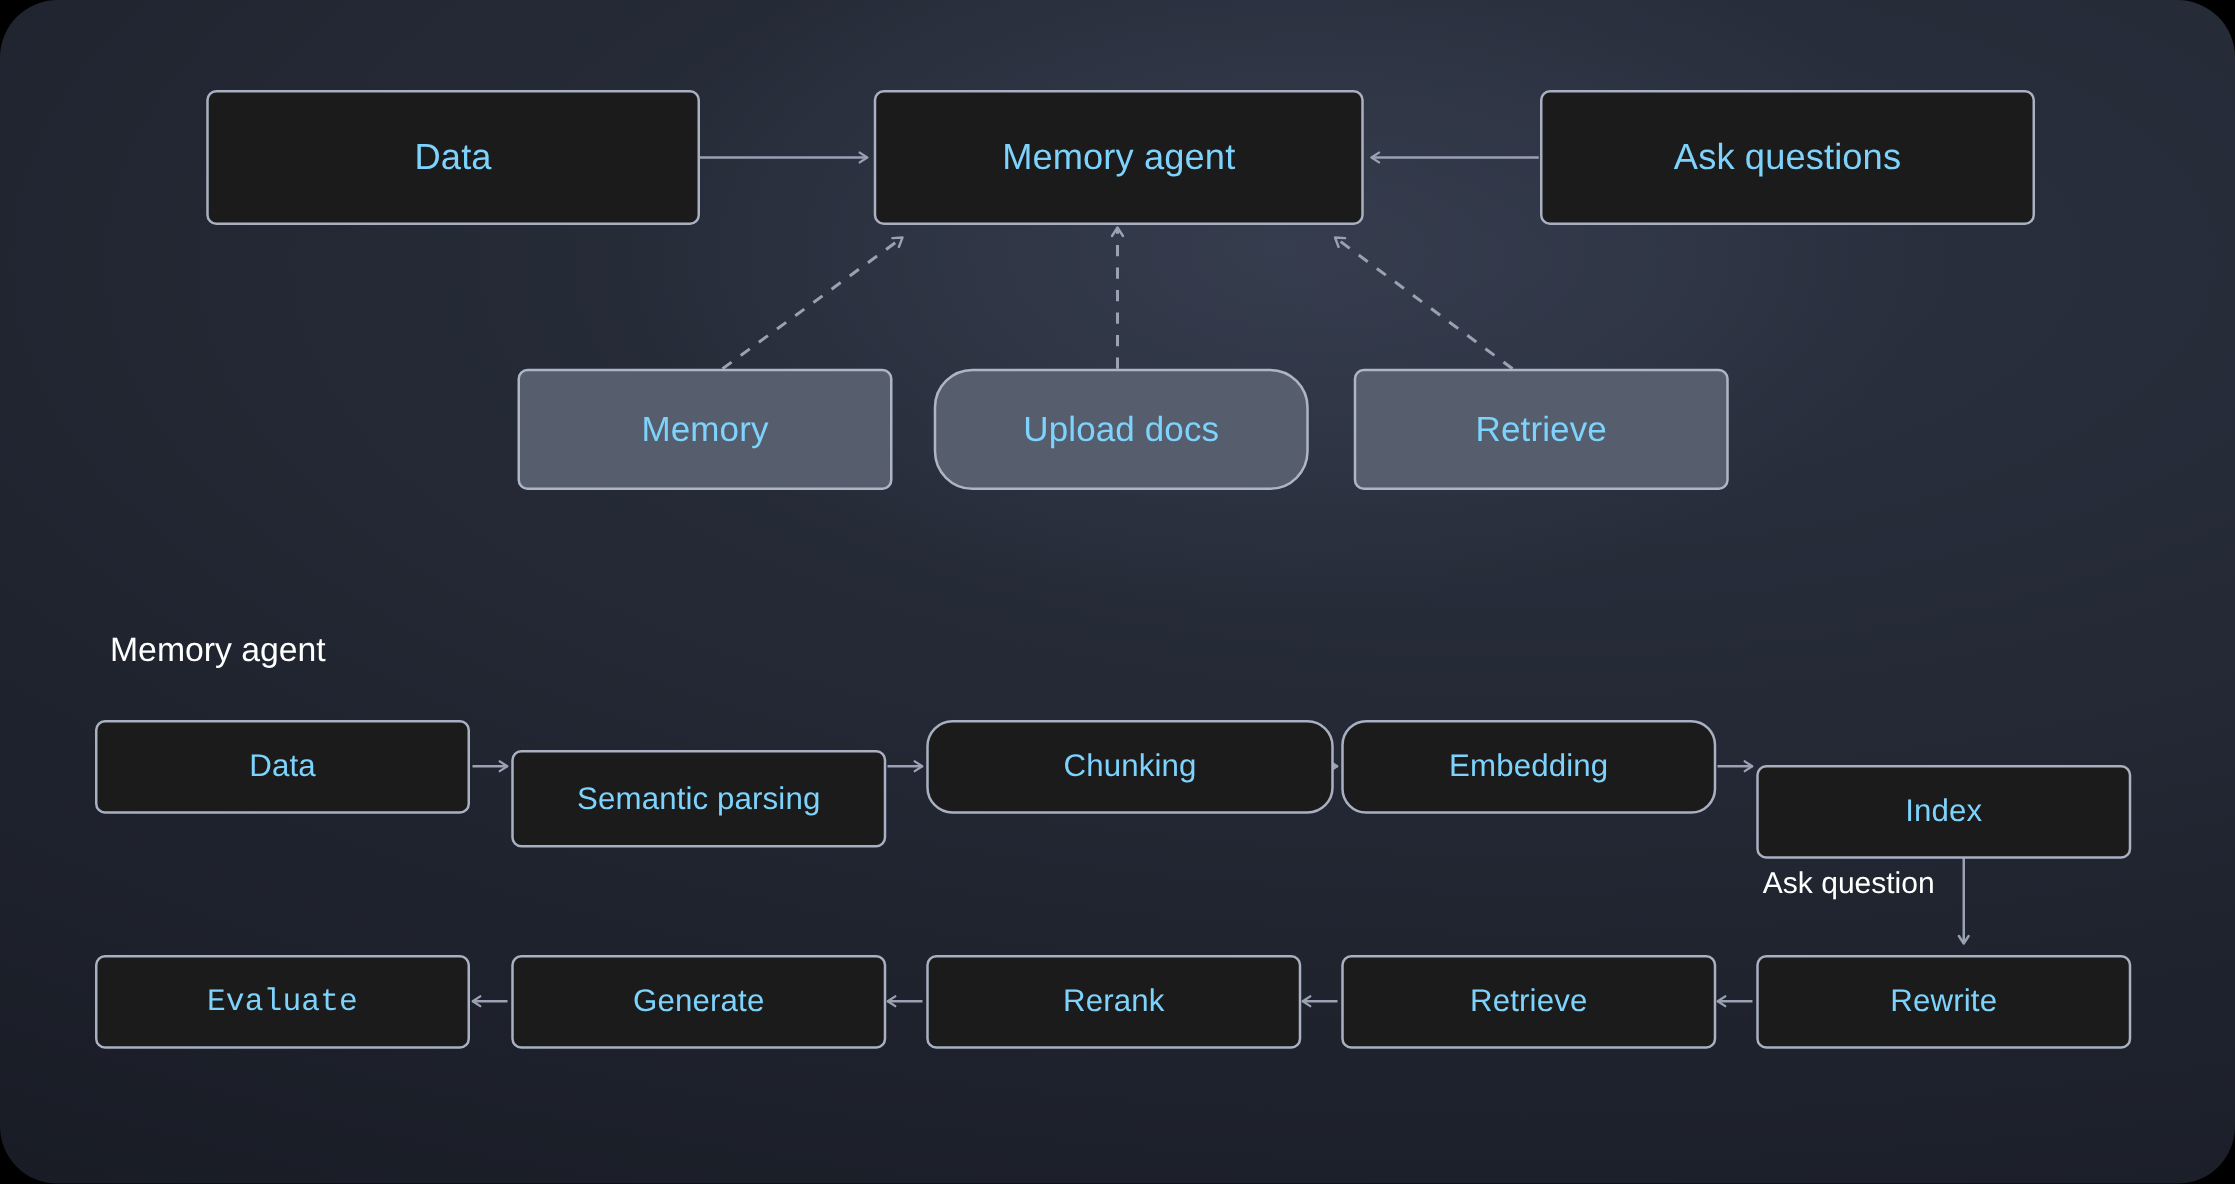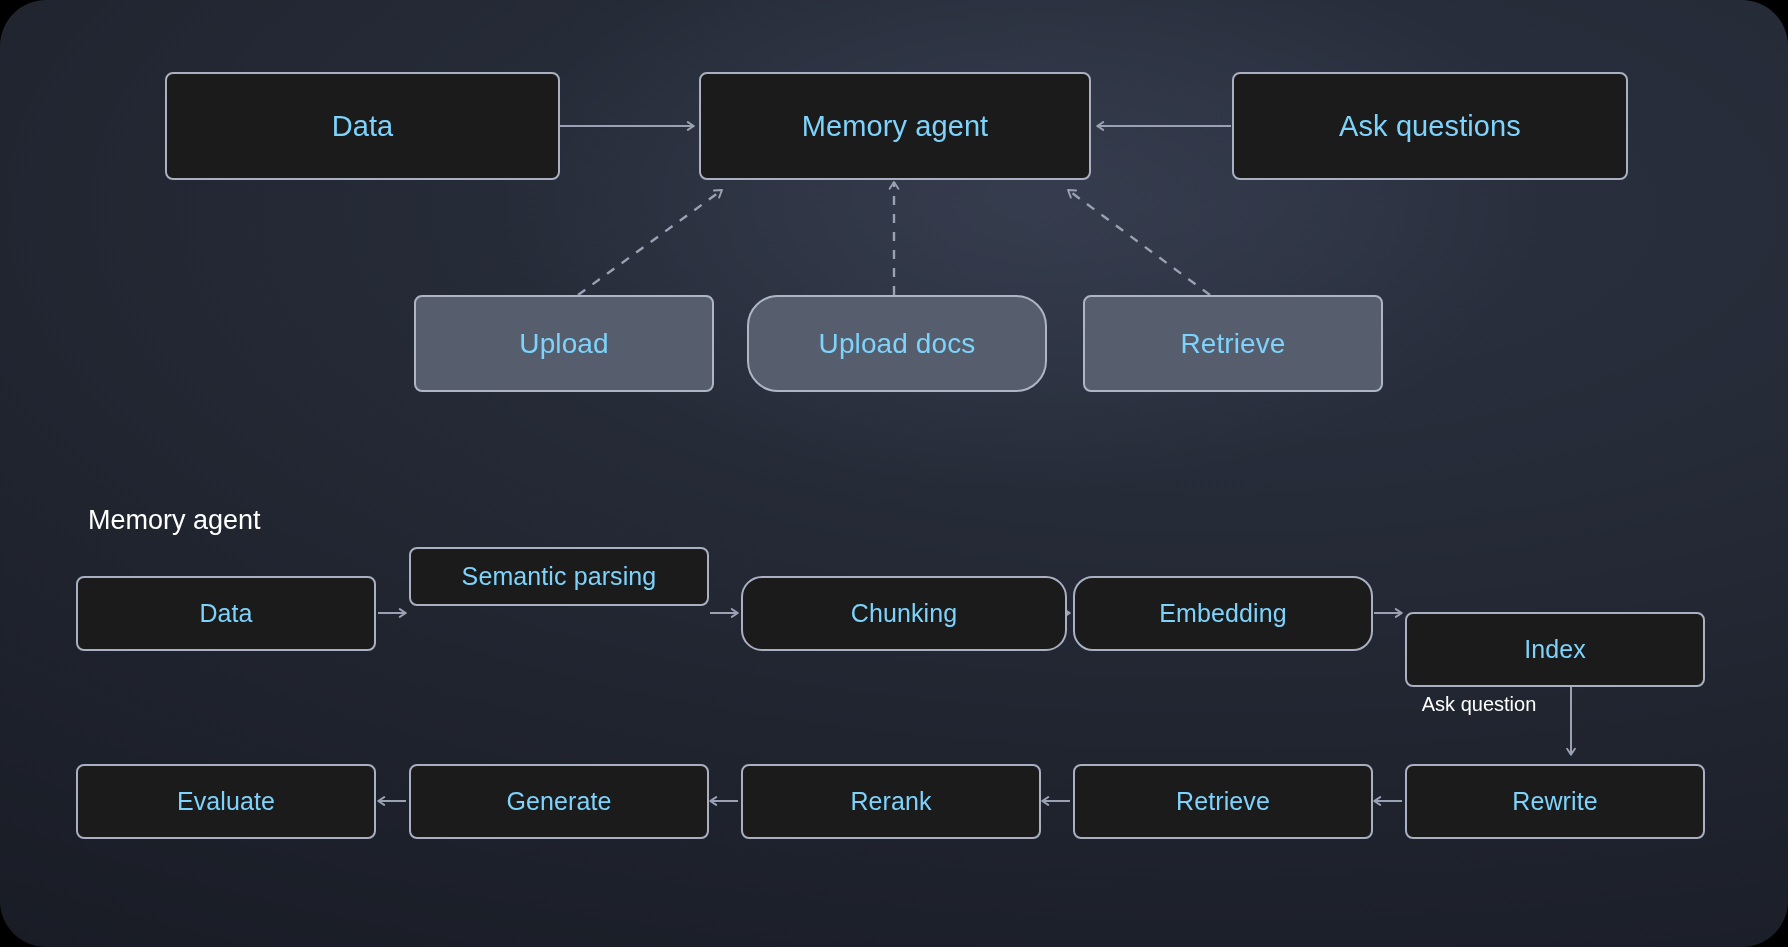--- a/index.html
+++ b/index.html
@@ -69,21 +69,21 @@
   .node-mid   { font-size: 28px; }
   .node-pipe  { font-size: 25px; }
 
   .free-label {
     position: absolute;
     color: #ffffff;
     z-index: 3;
     white-space: nowrap;
   }
   #section-title { font-size: 27px; left: 88px; top: 505px; }
-  #edge-label-ask-question { font-size: 20px; left: 1479px; top: 693px; transform: translateX(-50%); }
+  #edge-label-ask-question { font-size: 24px; left: 1479px; top: 693px; transform: translateX(-50%); }
 </style>
 </head>
 <body>
 
 <div id="canvas">
 
   <svg class="edges" viewBox="0 0 1788 947" xmlns="http://www.w3.org/2000/svg">
     <defs>
       <marker id="arrow-open" markerWidth="12" markerHeight="12" refX="9.2" refY="5" orient="auto" markerUnits="userSpaceOnUse">
         <path d="M3,1.1 L9,5 L3,8.9" fill="none" stroke="#99a1b3" stroke-width="1.9" stroke-linecap="round" stroke-linejoin="round"></path>
@@ -131,41 +131,41 @@
       <line x1="406" y1="801" x2="378" y2="801" stroke="#99a1b3" stroke-width="2" marker-end="url(#arrow-open)"></line>
     </g>
   </svg>
 
   <div class="node dark node-top" style="left:165px; top:72px; width:395px; height:108px;">Data</div>
 
   <div class="node dark node-top" style="left:699px; top:72px; width:392px; height:108px;">Memory agent</div>
 
   <div class="node dark node-top" style="left:1232px; top:72px; width:396px; height:108px;">Ask questions</div>
 
-  <div class="node light node-mid" style="left:414px; top:295px; width:300px; height:97px;">Upload</div>
+  <div class="node light node-mid" style="left:414px; top:295px; width:300px; height:97px;">Memory</div>
 
   <div class="node light node-mid" style="left:747px; top:295px; width:300px; height:97px;border-radius:31px;">Upload docs</div>
 
   <div class="node light node-mid" style="left:1083px; top:295px; width:300px; height:97px;">Retrieve</div>
 
   <div class="free-label" id="section-title">Memory agent</div>
 
   <div class="node dark node-pipe" style="left:76px; top:576px; width:300px; height:75px;">Data</div>
 
-  <div class="node dark node-pipe" style="left:409px; top:547px; width:300px; height:59px;">Semantic parsing</div>
+  <div class="node dark node-pipe" style="left:409px; top:600px; width:300px; height:78px;">Semantic parsing</div>
 
   <div class="node dark node-pipe" style="left:741px; top:576px; width:326px; height:75px;border-radius:21px;">Chunking</div>
 
   <div class="node dark node-pipe" style="left:1073px; top:576px; width:300px; height:75px;border-radius:20px;">Embedding</div>
 
   <div class="node dark node-pipe" style="left:1405px; top:576px; width:300px; height:75px;margin-top:36px;">Index</div>
 
   <div class="free-label" id="edge-label-ask-question">Ask question</div>
 
-  <div class="node dark node-pipe" style="left:76px; top:764px; width:300px; height:75px;">Evaluate</div>
+  <div class="node dark node-pipe" style="left:76px; top:764px; width:300px; height:75px;font-family:Liberation Mono, monospace;">Evaluate</div>
 
   <div class="node dark node-pipe" style="left:409px; top:764px; width:300px; height:75px;">Generate</div>
 
   <div class="node dark node-pipe" style="left:741px; top:764px; width:300px; height:75px;">Rerank</div>
 
   <div class="node dark node-pipe" style="left:1073px; top:764px; width:300px; height:75px;">Retrieve</div>
 
   <div class="node dark node-pipe" style="left:1405px; top:764px; width:300px; height:75px;">Rewrite</div>
 
 </div>

